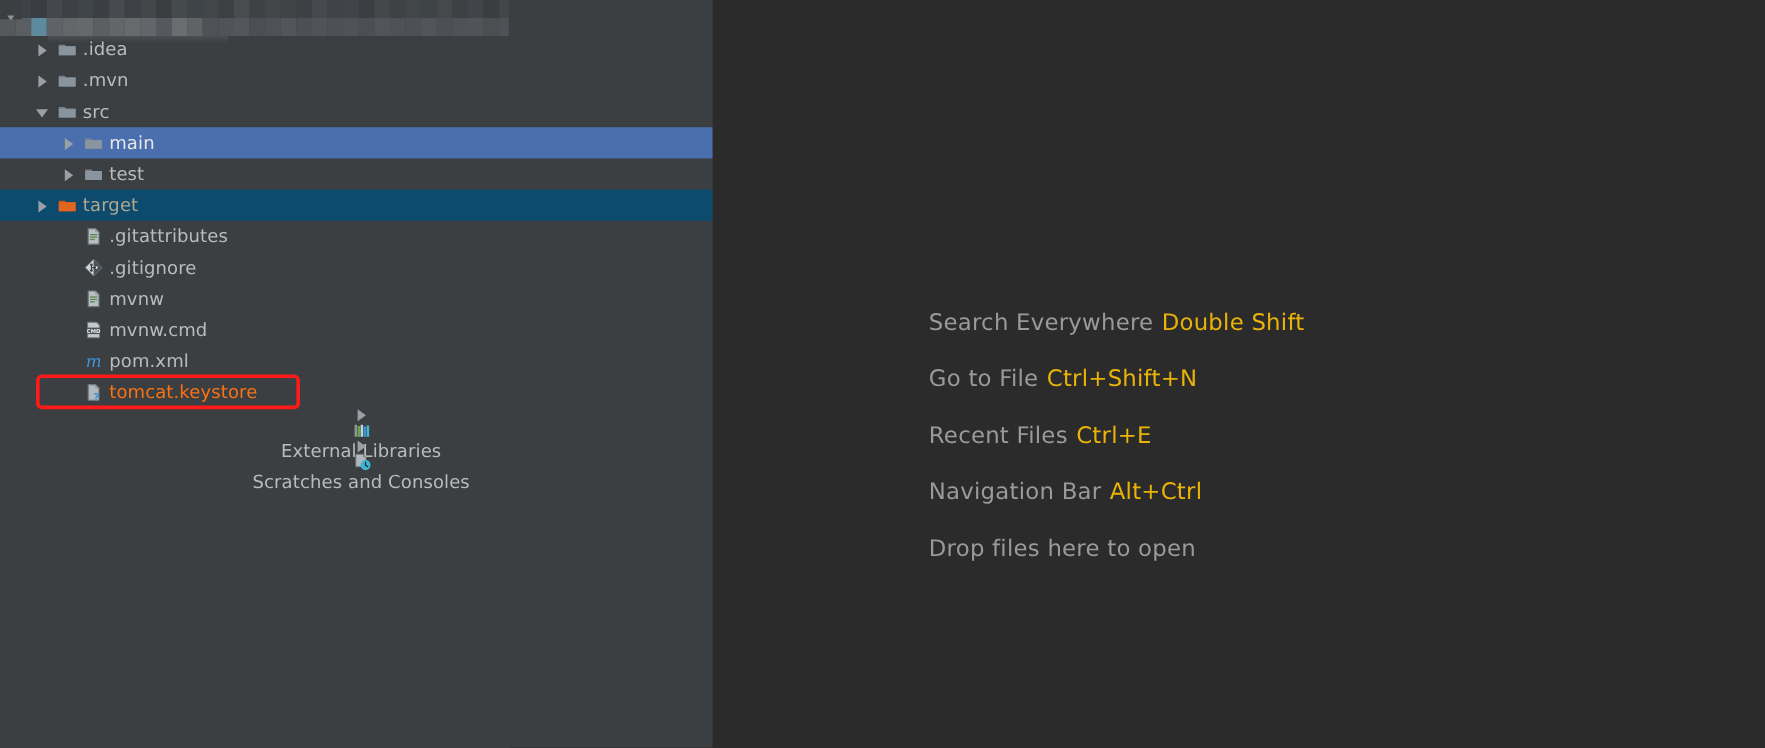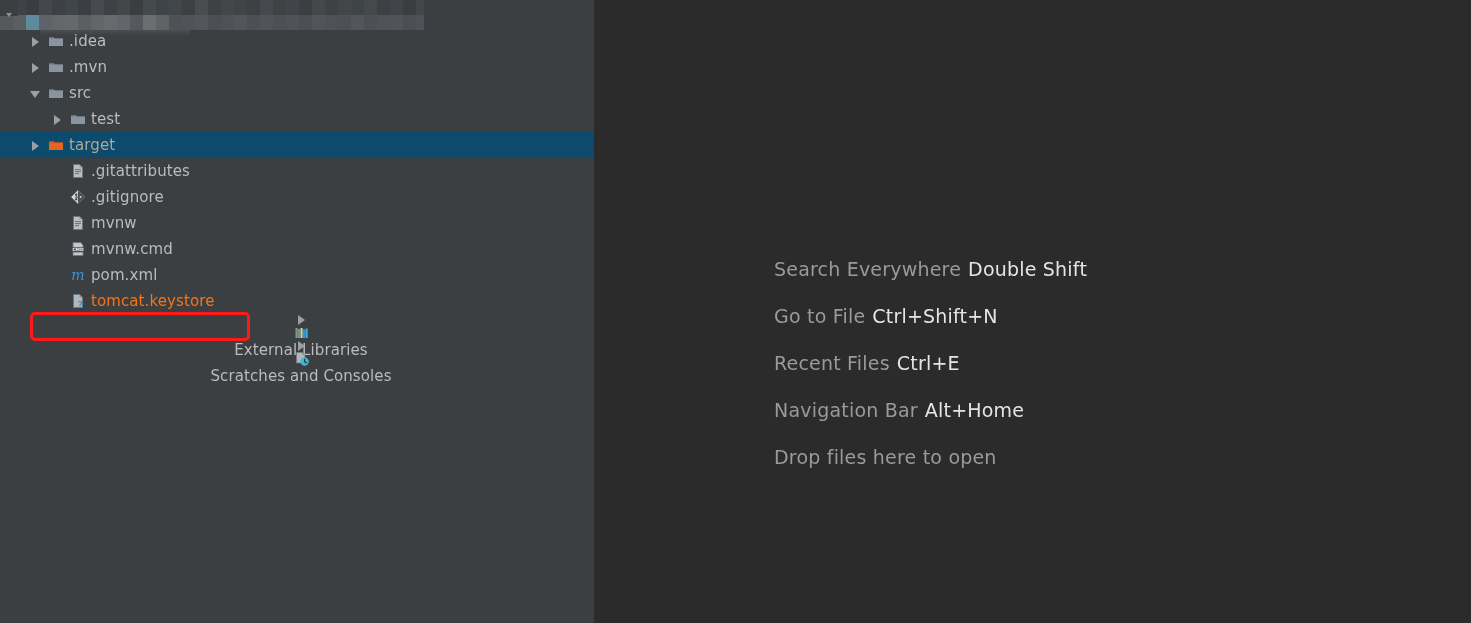--- a/index.html
+++ b/index.html
@@ -104,21 +104,21 @@
     display: flex; flex-direction: column;
     gap: 25px;
   }
   .tip {
     font-size: 19px;
     color: #9a9a9a;
     white-space: nowrap;
     letter-spacing: .2px;
   }
   .tip .key {
-    color: #e5e5e5;
+    color: #eab308;
     margin-left: 7px;
   }
 </style>
 </head>
 <body>
 
 <div id="app">
 
   <div id="sidebar">
 
@@ -145,20 +145,30 @@
         </div>
         <div class="row ind1">
           <span class="arrow down"></span>
           <span class="icn">
             <svg width="16" height="16" viewBox="0 0 16 16">
               <path d="M1 4.2h5l1.1 1.4H15v7.4H1z" fill="#77818c"></path>
               <path d="M1 5.6h14v7.4H1z" fill="#8a949f"></path>
             </svg>
           </span>
           <span class="label">src</span>
+        </div>
+        <div class="row ind2 selected">
+          <span class="arrow right"></span>
+          <span class="icn">
+            <svg width="16" height="16" viewBox="0 0 16 16">
+              <path d="M1 4.2h5l1.1 1.4H15v7.4H1z" fill="#77818c"></path>
+              <path d="M1 5.6h14v7.4H1z" fill="#8a949f"></path>
+            </svg>
+          </span>
+          <span class="label">main</span>
         </div>
         <div class="row ind2">
           <span class="arrow right"></span>
           <span class="icn">
             <svg width="16" height="16" viewBox="0 0 16 16">
               <path d="M1 4.2h5l1.1 1.4H15v7.4H1z" fill="#77818c"></path>
               <path d="M1 5.6h14v7.4H1z" fill="#8a949f"></path>
             </svg>
           </span>
           <span class="label">test</span>
@@ -348,18 +358,18 @@
       </div>
 
     <div id="highlight"></div>
   </div>
 
   <div id="editor">
     <div id="tips">
         <div class="tip"><span>Search Everywhere</span><span class="key">Double Shift</span></div>
         <div class="tip"><span>Go to File</span><span class="key">Ctrl+Shift+N</span></div>
         <div class="tip"><span>Recent Files</span><span class="key">Ctrl+E</span></div>
-        <div class="tip"><span>Navigation Bar</span><span class="key">Alt+Home</span></div>
+        <div class="tip"><span>Navigation Bar</span><span class="key">Alt+Ctrl</span></div>
         <div class="tip"><span>Drop files here to open</span></div>
       </div>
   </div>
 
 </div>
 
 </body></html>

